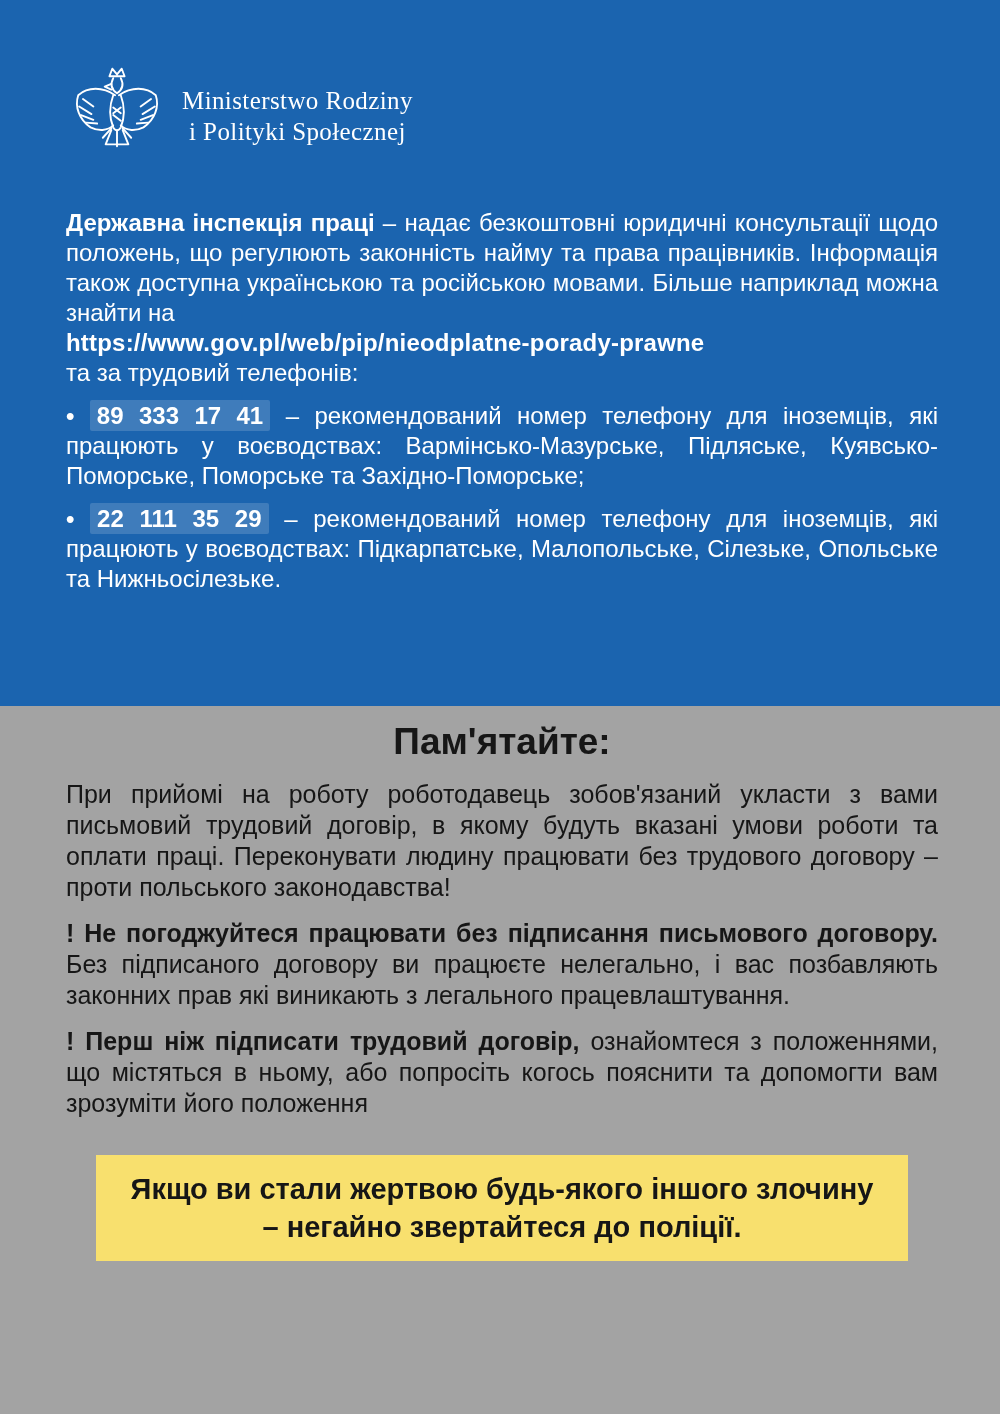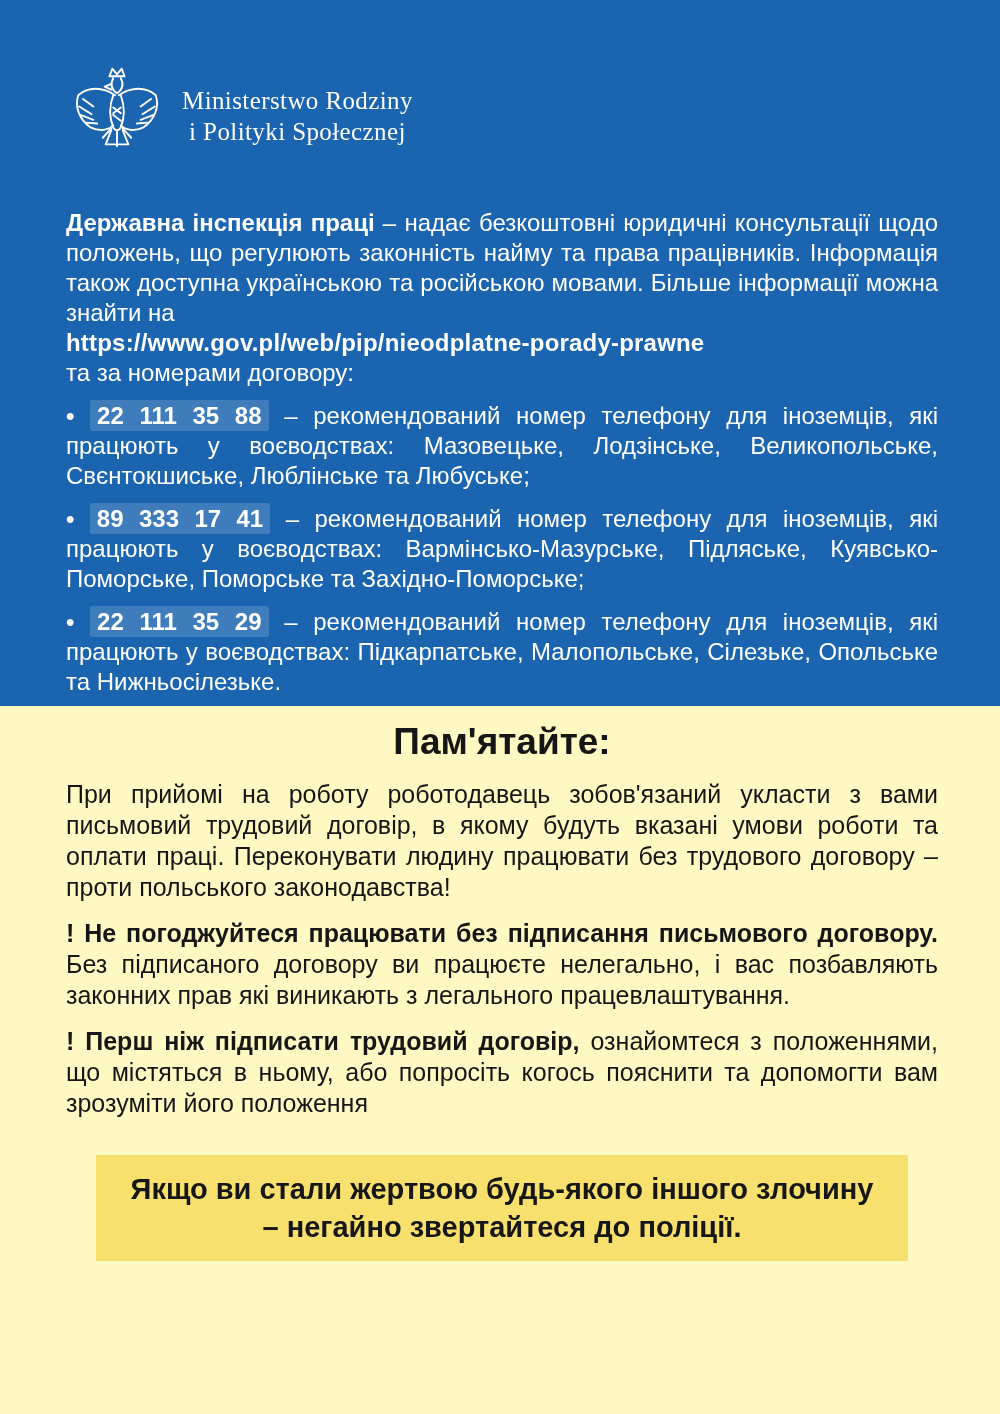--- a/index.html
+++ b/index.html
@@ -26,21 +26,21 @@
   .url-line{font-size:24px;line-height:30px;font-weight:600;letter-spacing:.2px;}
   .after-link{font-size:24px;line-height:30px;}
   .bullet{margin:13px 0 0 0;font-size:24px;line-height:30px;text-align:justify;}
   .bullet .num{
     font-weight:700;background:rgba(255,255,255,.16);
     padding:2px 7px;border-radius:2px;
   }
   .bullet .mark{font-weight:700;}
   
   .yellow{
-    flex:1;box-sizing:border-box;background:#fef9c3;
+    flex:1;box-sizing:border-box;background:#a3a3a3;
     padding:6px 62px 0 66px;color:#161616;overflow:hidden;
   }
   .yellow h1{
     margin:8px 0 4px 0;text-align:center;
     font-size:37px;line-height:44px;font-weight:700;
   }
   .ypar{margin:15px 0 0 0;font-size:25px;line-height:31px;text-align:justify;}
   .ypar strong{font-weight:700;}
   .footer-box{
     margin:36px auto 0 auto;width:812px;box-sizing:border-box;
@@ -76,31 +76,25 @@
       </span>
       <div class="brand-name">
         <div>Ministerstwo Rodziny</div>
         <div>i Polityki Społecznej</div>
       </div>
     </header>
 
     <p class="intro">
       <strong>Державна інспекція праці</strong>
       <span>–</span>
-      <span>надає безкоштовні юридичні консультації щодо положень, що регулюють законність найму та права працівників. Інформація також доступна українською та російською мовами. Більше інформації можна знайти на</span>
+      <span>надає безкоштовні юридичні консультації щодо положень, що регулюють законність найму та права працівників. Інформація також доступна українською та російською мовами. Більше наприклад можна знайти на</span>
     </p>
     <div class="url-line">https://www.gov.pl/web/pip/nieodplatne-porady-prawne</div>
-    <div class="after-link">та за номерами договору:</div>
+    <div class="after-link">та за трудовий телефонів:</div>
 
-    <p class="bullet">
-      <span class="mark">•</span>
-      <span class="num">22 111 35 88</span>
-      <span>–</span>
-      <span>рекомендований номер телефону для іноземців, які працюють у воєводствах: Мазовецьке, Лодзінське, Великопольське, Свєнтокшиське, Люблінське та Любуське;</span>
-    </p>
 
     <p class="bullet">
       <span class="mark">•</span>
       <span class="num">89 333 17 41</span>
       <span>–</span>
       <span>рекомендований номер телефону для іноземців, які працюють у воєводствах: Вармінсько-Мазурське, Підляське, Куявсько-Поморське, Поморське та Західно-Поморське;</span>
     </p>
 
     <p class="bullet">
       <span class="mark">•</span>

